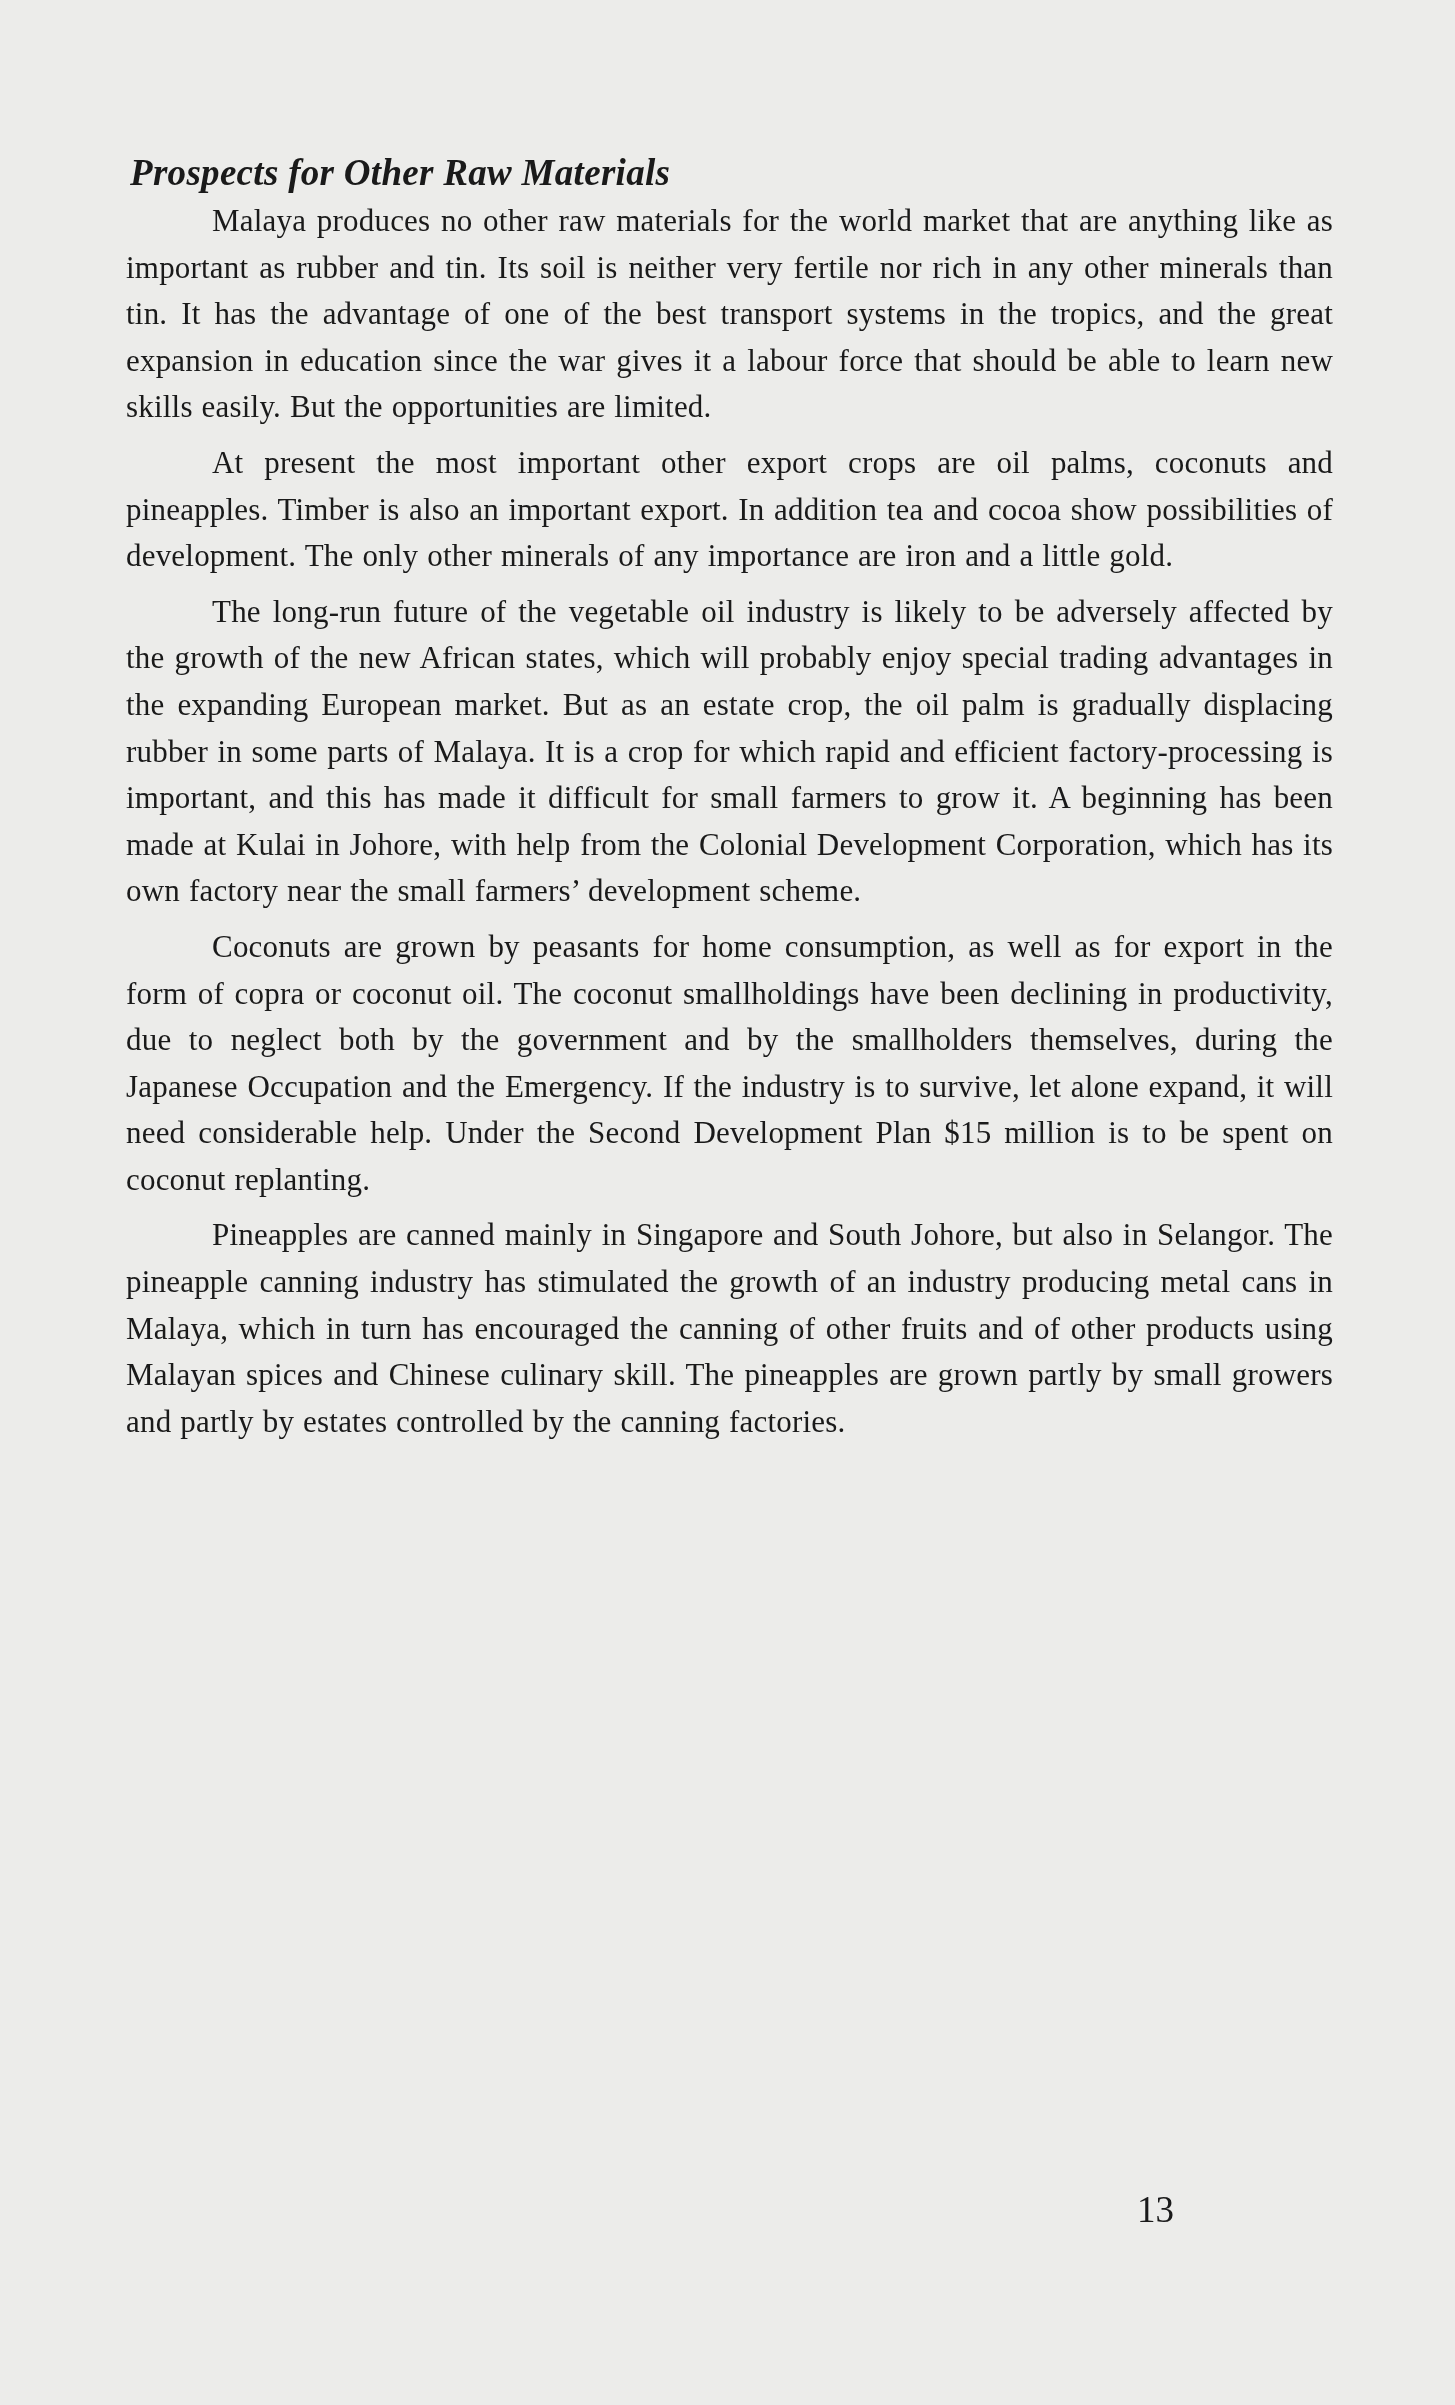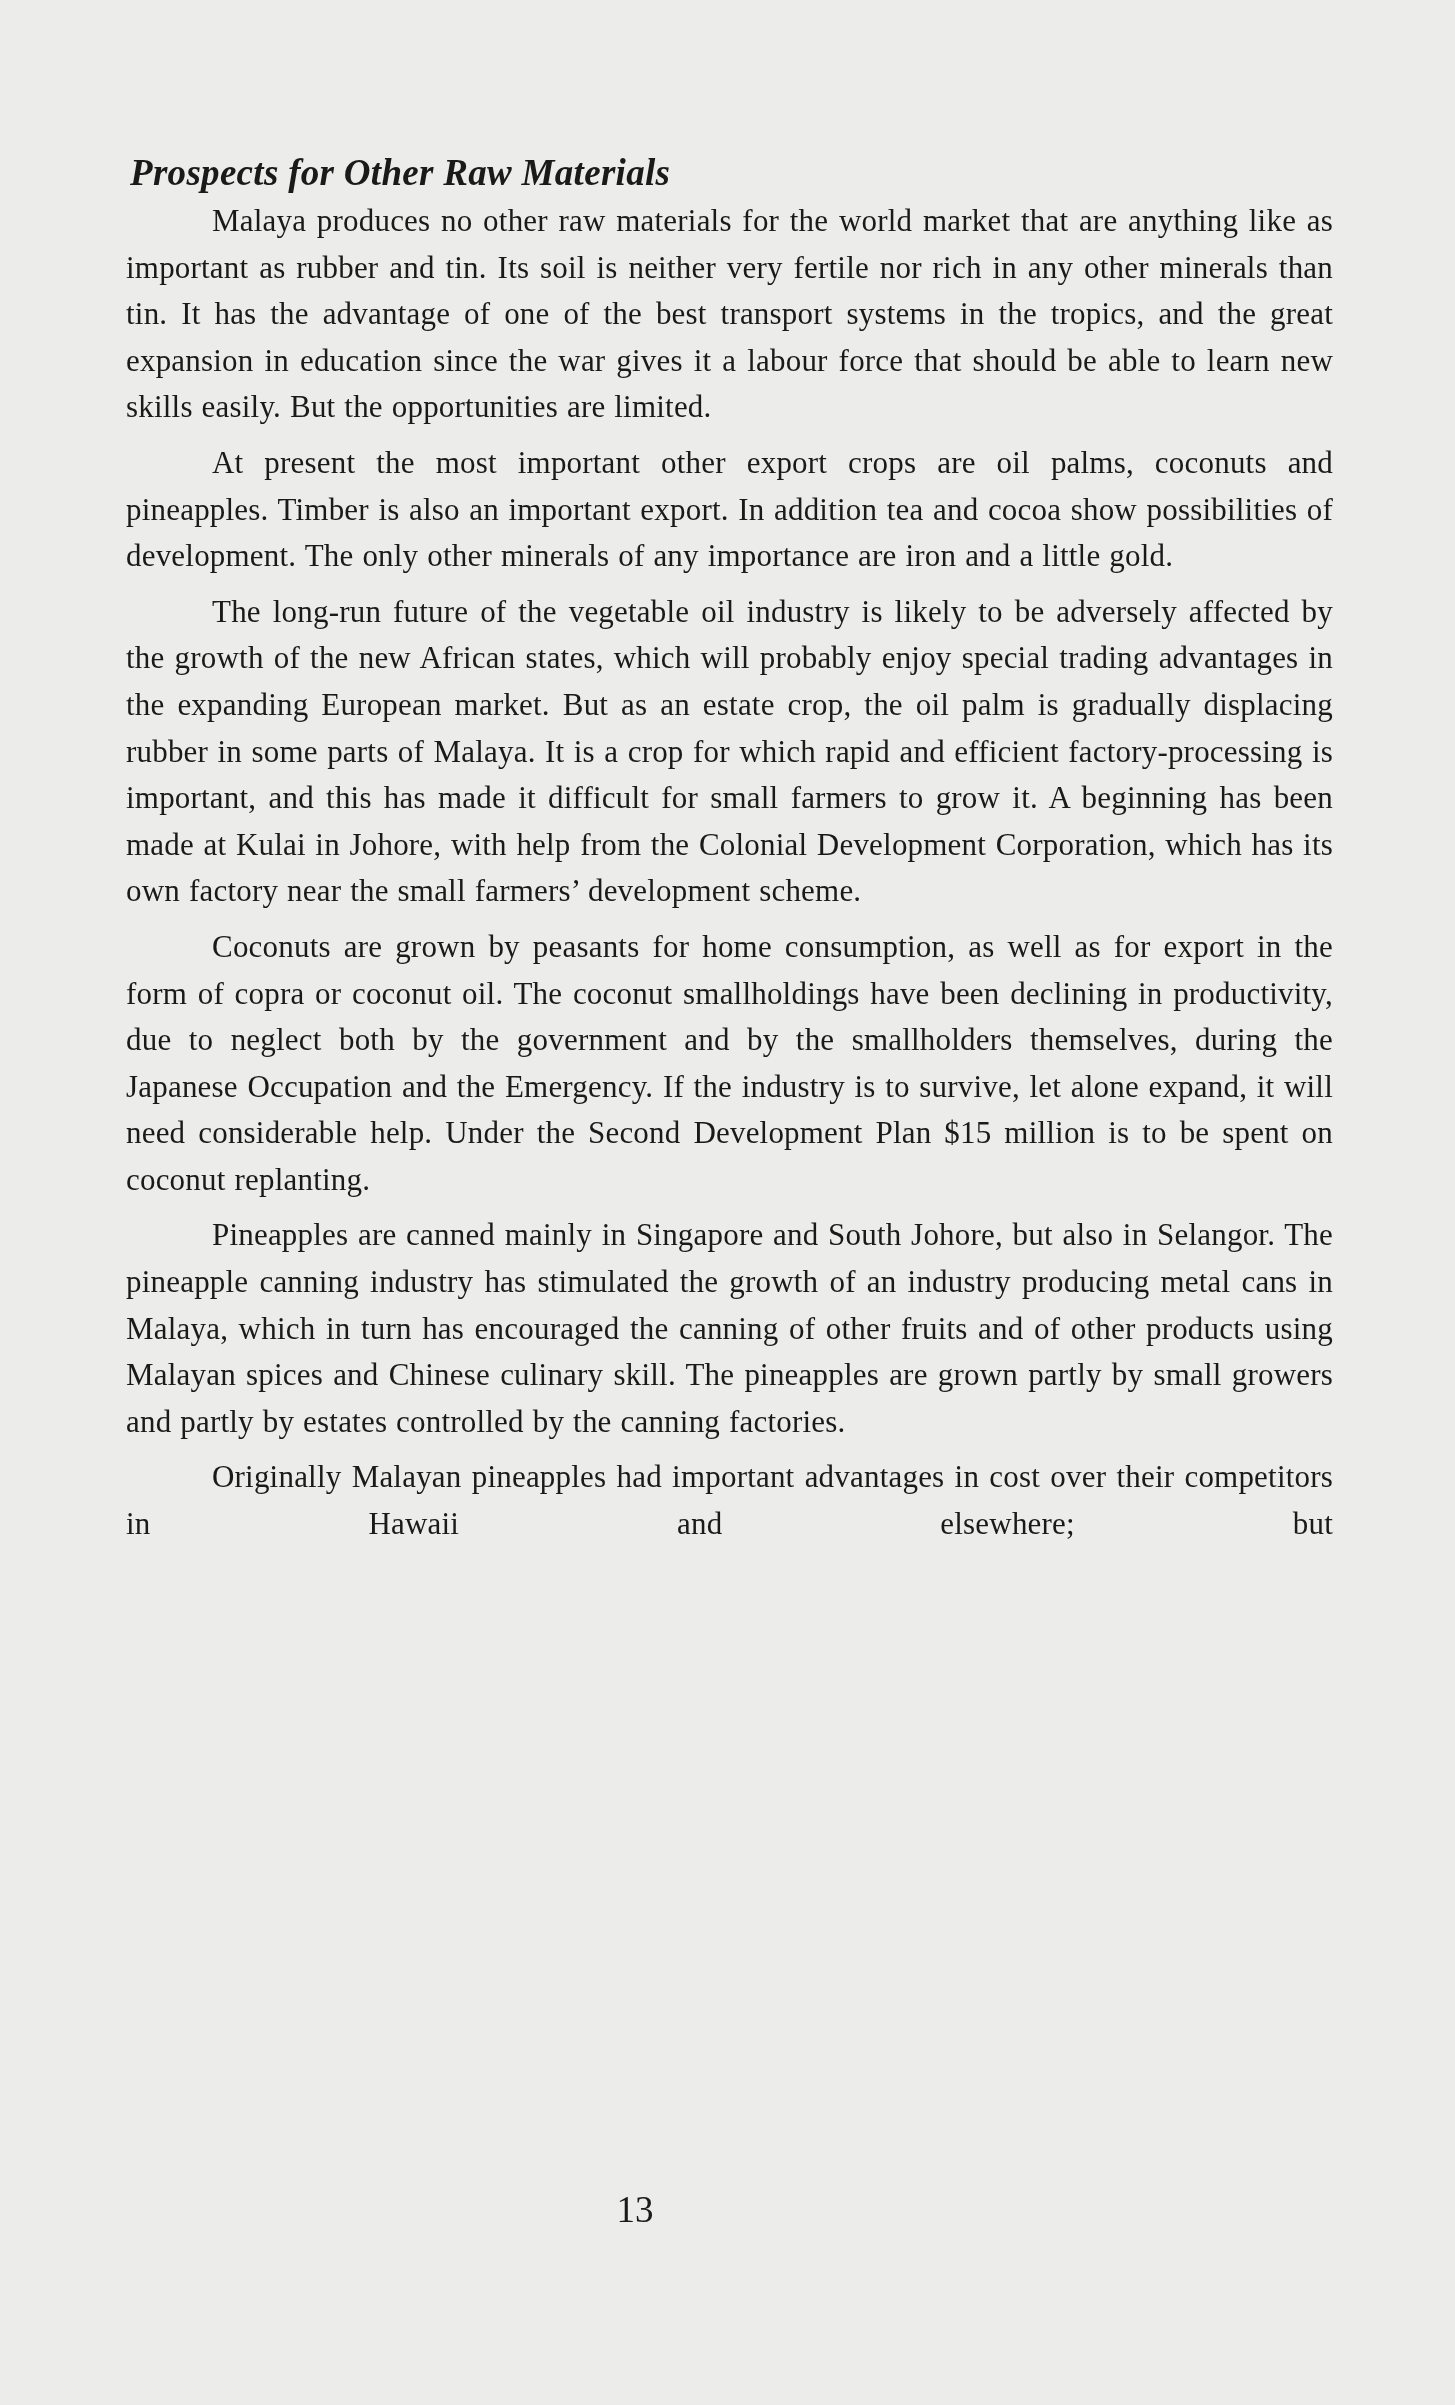--- a/index.html
+++ b/index.html
@@ -36,32 +36,30 @@
       word-spacing: 1px;
     }
     .para.last {
       text-align-last: justify;
     }
     .page-number {
       position: absolute;
       left: 0;
       width: 1174px;
       top: 2187px;
-      text-align: center;
+      text-align: right;
       font-size: 37px;
       line-height: 46px;
-      padding-left: 48px;
     }
   </style>
 </head>
 <body>
 
 <div class="page">
   <h2 class="heading">Prospects for Other Raw Materials</h2>
   <p class="para">Malaya produces no other raw materials for the world market that are anything like as important as rubber and tin. Its soil is neither very fertile nor rich in any other minerals than tin. It has the advantage of one of the best transport systems in the tropics, and the great expansion in education since the war gives it a labour force that should be able to learn new skills easily. But the opportunities are limited.</p>
   <p class="para">At present the most important other export crops are oil palms, coconuts and pineapples. Timber is also an important export. In addition tea and cocoa show possibilities of development. The only other minerals of any importance are iron and a little gold.</p>
   <p class="para">The long-run future of the vegetable oil industry is likely to be adversely affected by the growth of the new African states, which will probably enjoy special trading advantages in the expanding European market. But as an estate crop, the oil palm is gradually displacing rubber in some parts of Malaya. It is a crop for which rapid and efficient factory-processing is important, and this has made it difficult for small farmers to grow it. A beginning has been made at Kulai in Johore, with help from the Colonial Development Corporation, which has its own factory near the small farmers’ development scheme.</p>
   <p class="para">Coconuts are grown by peasants for home consumption, as well as for export in the form of copra or coconut oil. The coconut smallholdings have been declining in productivity, due to neglect both by the government and by the smallholders themselves, during the Japanese Occupation and the Emergency. If the industry is to survive, let alone expand, it will need considerable help. Under the Second Development Plan $15 million is to be spent on coconut replanting.</p>
   <p class="para">Pineapples are canned mainly in Singapore and South Johore, but also in Selangor. The pineapple canning industry has stimulated the growth of an industry producing metal cans in Malaya, which in turn has encouraged the canning of other fruits and of other products using Malayan spices and Chinese culinary skill. The pineapples are grown partly by small growers and partly by estates controlled by the canning factories.</p>
-  <p class="para last">Originally Malayan pineapples had important advantages in cost over their competitors in Hawaii and elsewhere; but</p>
 </div>
 
 <div class="page-number">13</div>
 
 </body></html>

